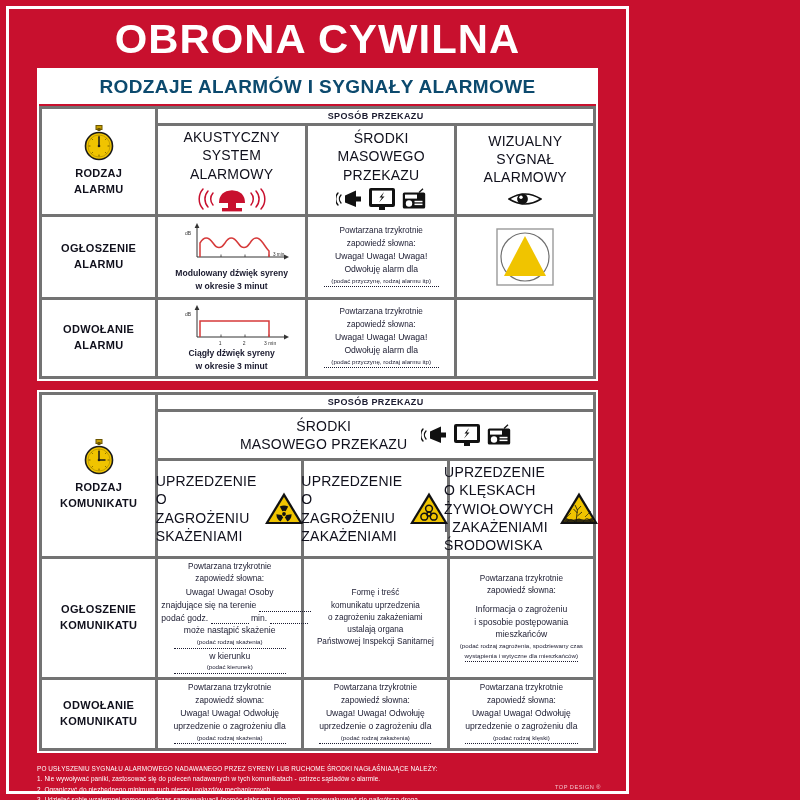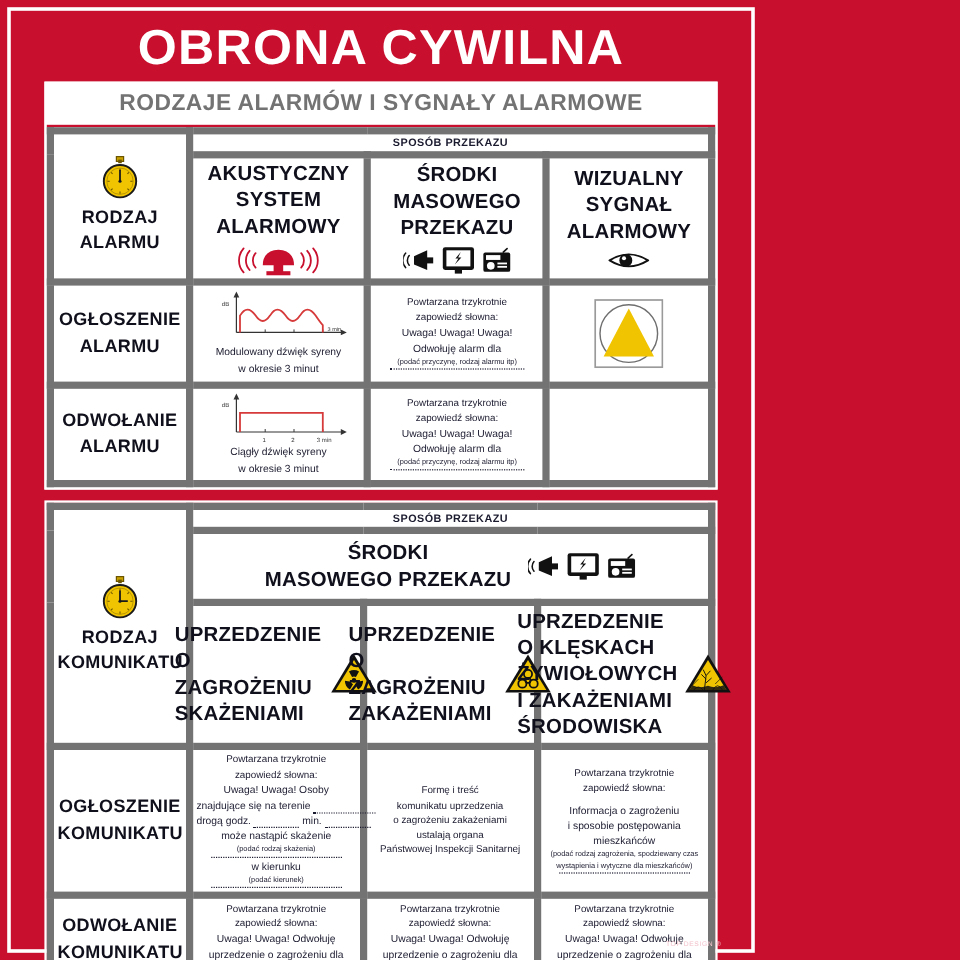--- a/index.html
+++ b/index.html
@@ -41,51 +41,51 @@
   .panel{
     background:#ffffff;
     border:2px solid #ffffff;
     box-sizing:border-box;
     margin:0 6px 9px 6px;
   }
   .panel-title{
     text-align:center;
     font-size:19px;
     font-weight:bold;
-    color:#737373;
+    color:#0c4a6e;
     padding:6px 0 6px 0;
     letter-spacing:0.4px;
     background:#ffffff;
     border-bottom:2px solid #c8102e;
     font-family:"Liberation Sans", sans-serif;
   }
   table.grid{
     width:100%;
     border-collapse:collapse;
     background:#fff;
     table-layout:fixed;
   }
   table.grid td{
-    border:6px solid #737373;
+    border:3px solid #737373;
     vertical-align:middle;
     text-align:center;
     padding:2px 3px;
     color:#1a1a2e;
     font-size:9px;
   }
   .rowlabel{
-    font-size:15px;
+    font-size:11px;
     font-weight:bold;
     letter-spacing:0.3px;
     line-height:1.45;
     color:#10101c;
   }
   .colhead{
-    font-size:17px;
-    font-weight:bold;
+    font-size:14px;
+    font-weight:normal;
     line-height:1.3;
     letter-spacing:0.2px;
     color:#10101c;
   }
   .sposob{
     font-size:12px;
     font-weight:bold;
     letter-spacing:0.4px;
     color:#10101c;
     padding:4px 0;
@@ -106,21 +106,21 @@
   }
   .fill{
     display:inline-block;
     border-bottom:1px dotted #1b1b30;
     min-width:52px;
     height:0.85em;
     vertical-align:bottom;
   }
   .fill.s{min-width:38px;}
   .cap{
-    font-size:8.6px;font-weight:normal;line-height:1.55;
+    font-size:8.6px;font-weight:bold;line-height:1.55;
   }
   .icon-row{display:flex;align-items:center;justify-content:center;gap:6px;}
   .nowrap{white-space:nowrap;text-align:right;}
   
   .footer{
     margin:0 6px;
     color:#ffffff;
     font-size:6.4px;
     line-height:1.62;
     padding-top:2px;
@@ -492,21 +492,21 @@
           <td style="height:100px">
             <div class="rowlabel">OGŁOSZENIE</div>
             <div class="rowlabel">KOMUNIKATU</div>
           </td>
           <td>
             <div class="cell-text">
               <div>Powtarzana trzykrotnie</div>
               <div>zapowiedź słowna:</div>
               <div class="b">Uwaga! Uwaga! Osoby</div>
               <div class="b nowrap"><span>znajdujące się na terenie</span> <span class="fill"></span></div>
-              <div class="b nowrap"><span>drogą godz.</span> <span class="fill s"></span> <span>min.</span> <span class="fill s"></span></div>
+              <div class="b nowrap"><span>podać godz.</span> <span class="fill s"></span> <span>min.</span> <span class="fill s"></span></div>
               <div class="b">może nastąpić skażenie</div>
               <div class="small">(podać rodzaj skażenia)</div>
               <span class="dots"></span>
               <div class="b">w kierunku</div>
               <div class="small">(podać kierunek)</div>
               <span class="dots"></span>
             </div>
           </td>
           <td>
             <div class="cell-text">

